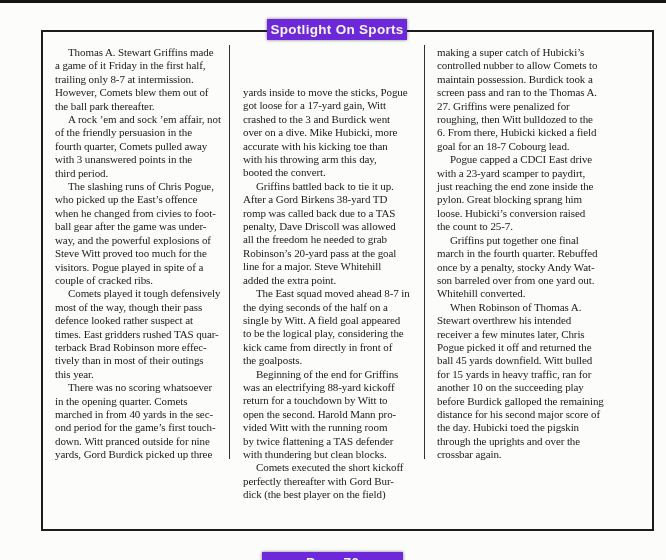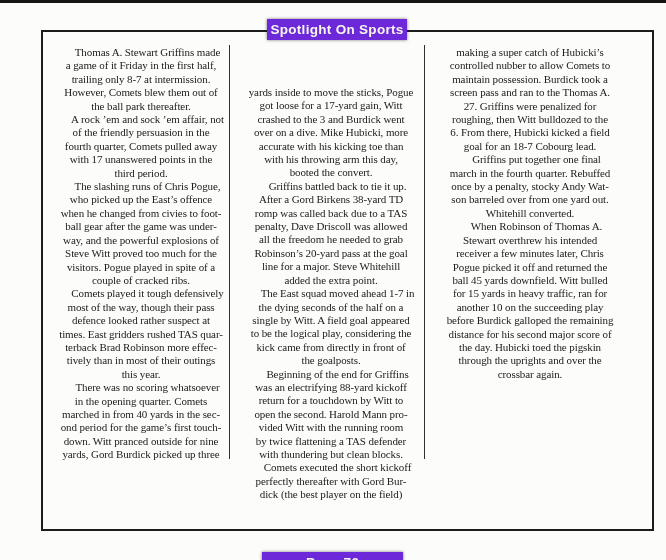--- a/index.html
+++ b/index.html
@@ -50,21 +50,20 @@
     margin-top: 32px;
   }
   .col {
     position: absolute;
     top: 46px;
     font-size: 11px;
     line-height: 13.4px;
     letter-spacing: -0.1px;
     color: #222120;
     z-index: 2;
-    text-align: center;
   }
   .col-1 { left: 55px;  width: 172px; }
   .col-2 { left: 243px; width: 176px; margin-top: 40px; }
   .col-3 { left: 437px; width: 186px; }
   .col p {
     margin: 0;
     padding: 0;
     white-space: pre;
   }
   .col p.indent { text-indent: 13px; }
@@ -90,21 +89,21 @@
 
 <div class="col col-1">
     <p class="indent">Thomas A. Stewart Griffins made
 a game of it Friday in the first half,
 trailing only 8-7 at intermission.
 However, Comets blew them out of
 the ball park thereafter.</p>
     <p class="indent">A rock ’em and sock ’em affair, not
 of the friendly persuasion in the
 fourth quarter, Comets pulled away
-with 17 unanswered points in the
+with 3 unanswered points in the
 third period.</p>
     <p class="indent">The slashing runs of Chris Pogue,
 who picked up the East’s offence
 when he changed from civies to foot-
 ball gear after the game was under-
 way, and the powerful explosions of
 Steve Witt proved too much for the
 visitors. Pogue played in spite of a
 couple of cracked ribs.</p>
     <p class="indent">Comets played it tough defensively
@@ -131,21 +130,21 @@
 with his throwing arm this day,
 booted the convert.</p>
     <p class="indent">Griffins battled back to tie it up.
 After a Gord Birkens 38-yard TD
 romp was called back due to a TAS
 penalty, Dave Driscoll was allowed
 all the freedom he needed to grab
 Robinson’s 20-yard pass at the goal
 line for a major. Steve Whitehill
 added the extra point.</p>
-    <p class="indent">The East squad moved ahead 1-7 in
+    <p class="indent">The East squad moved ahead 8-7 in
 the dying seconds of the half on a
 single by Witt. A field goal appeared
 to be the logical play, considering the
 kick came from directly in front of
 the goalposts.</p>
     <p class="indent">Beginning of the end for Griffins
 was an electrifying 88-yard kickoff
 return for a touchdown by Witt to
 open the second. Harold Mann pro-
 vided Witt with the running room
@@ -158,20 +157,26 @@
 <div class="divider divider-2"></div>
 <div class="col col-3">
     <p class="">making a super catch of Hubicki’s
 controlled nubber to allow Comets to
 maintain possession. Burdick took a
 screen pass and ran to the Thomas A.
 27. Griffins were penalized for
 roughing, then Witt bulldozed to the
 6. From there, Hubicki kicked a field
 goal for an 18-7 Cobourg lead.</p>
+    <p class="indent">Pogue capped a CDCI East drive
+with a 23-yard scamper to paydirt,
+just reaching the end zone inside the
+pylon. Great blocking sprang him
+loose. Hubicki’s conversion raised
+the count to 25-7.</p>
     <p class="indent">Griffins put together one final
 march in the fourth quarter. Rebuffed
 once by a penalty, stocky Andy Wat-
 son barreled over from one yard out.
 Whitehill converted.</p>
     <p class="indent">When Robinson of Thomas A.
 Stewart overthrew his intended
 receiver a few minutes later, Chris
 Pogue picked it off and returned the
 ball 45 yards downfield. Witt bulled

